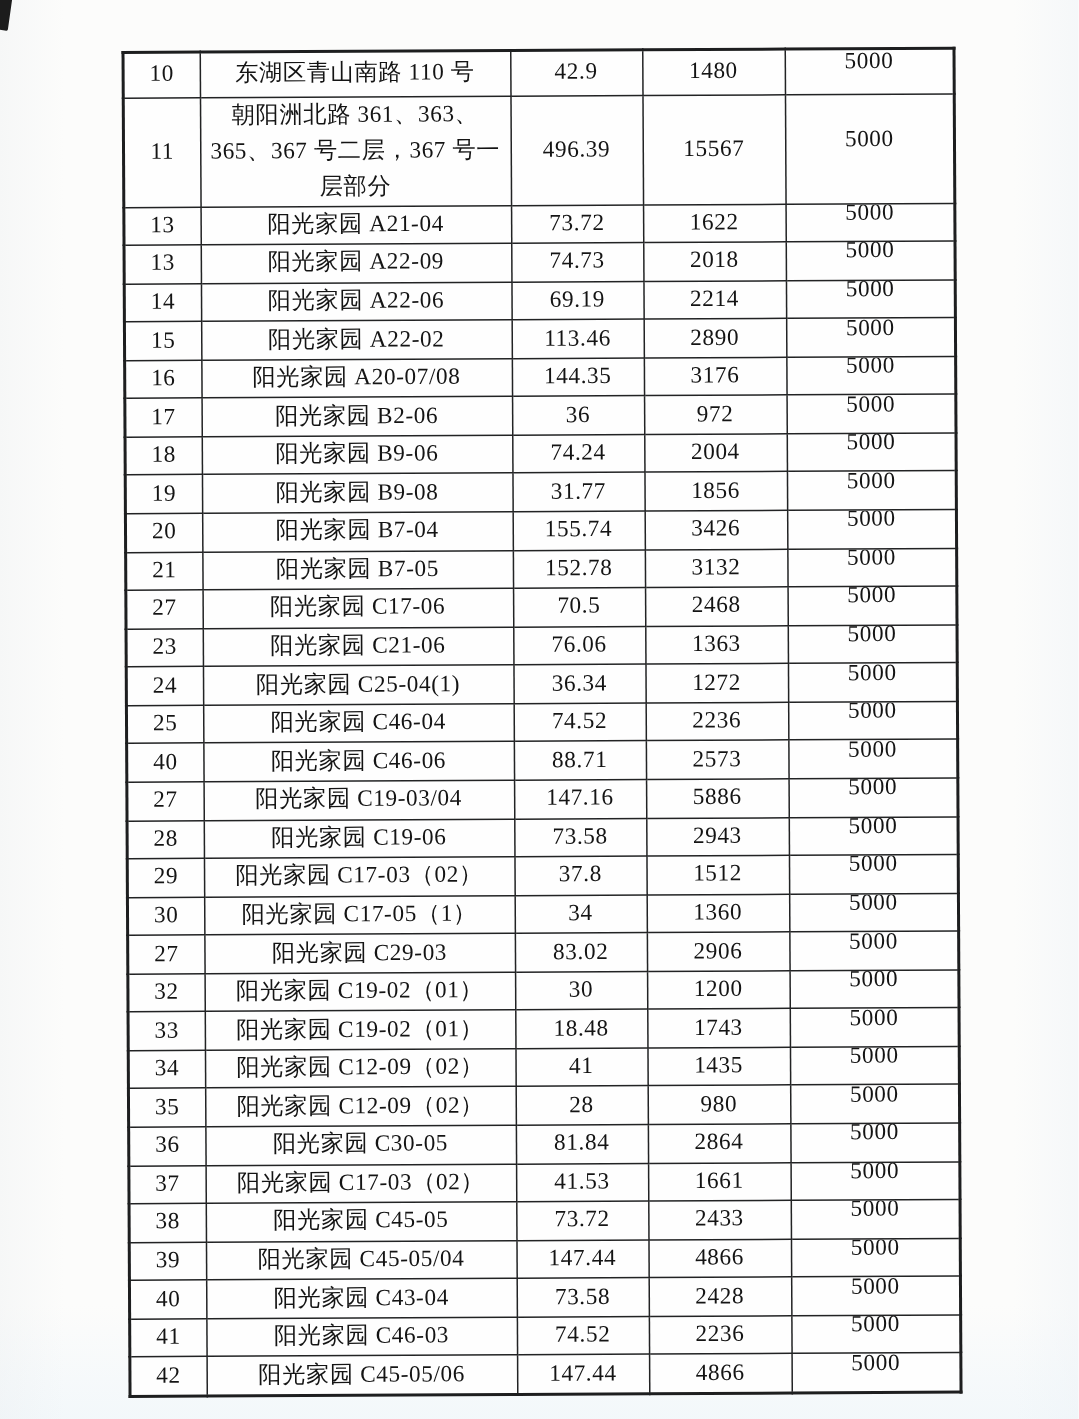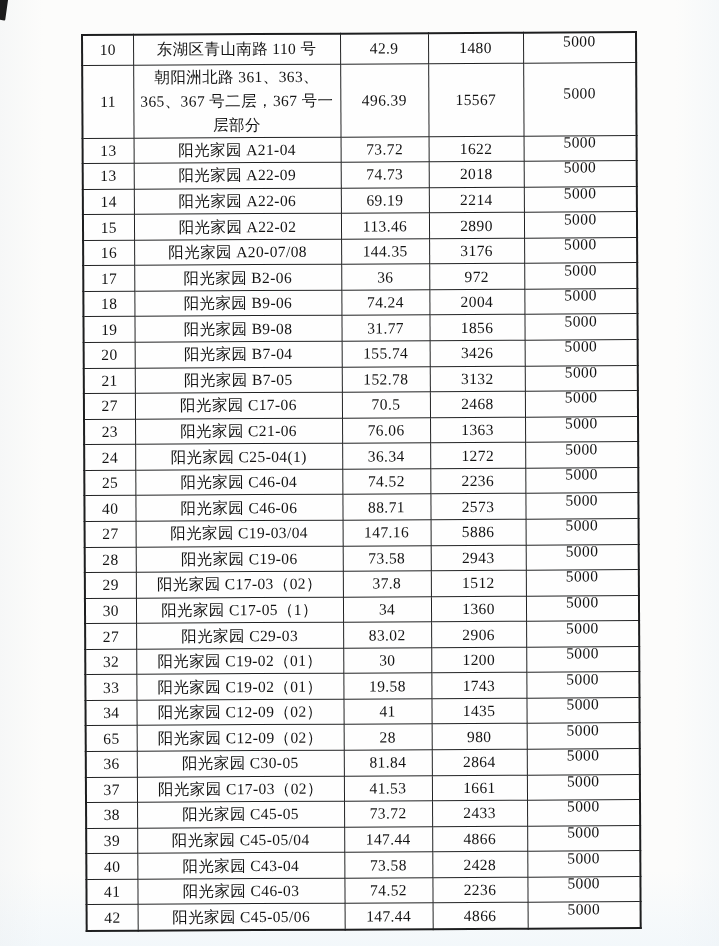--- a/index.html
+++ b/index.html
@@ -255,33 +255,33 @@
           <tr>
             <td class="no-cell"><span>32</span></td>
             <td class="loc-cell"><span>阳光家园 C19-02（01）</span></td>
             <td class="num-cell"><span>30</span></td>
             <td class="num-cell"><span>1200</span></td>
             <td class="dep-cell"><span>5000</span></td>
           </tr>
           <tr>
             <td class="no-cell"><span>33</span></td>
             <td class="loc-cell"><span>阳光家园 C19-02（01）</span></td>
-            <td class="num-cell"><span>19.58</span></td>
+            <td class="num-cell"><span>18.48</span></td>
             <td class="num-cell"><span>1743</span></td>
             <td class="dep-cell"><span>5000</span></td>
           </tr>
           <tr>
             <td class="no-cell"><span>34</span></td>
             <td class="loc-cell"><span>阳光家园 C12-09（02）</span></td>
             <td class="num-cell"><span>41</span></td>
             <td class="num-cell"><span>1435</span></td>
             <td class="dep-cell"><span>5000</span></td>
           </tr>
           <tr>
-            <td class="no-cell"><span>65</span></td>
+            <td class="no-cell"><span>35</span></td>
             <td class="loc-cell"><span>阳光家园 C12-09（02）</span></td>
             <td class="num-cell"><span>28</span></td>
             <td class="num-cell"><span>980</span></td>
             <td class="dep-cell"><span>5000</span></td>
           </tr>
           <tr>
             <td class="no-cell"><span>36</span></td>
             <td class="loc-cell"><span>阳光家园 C30-05</span></td>
             <td class="num-cell"><span>81.84</span></td>
             <td class="num-cell"><span>2864</span></td>

